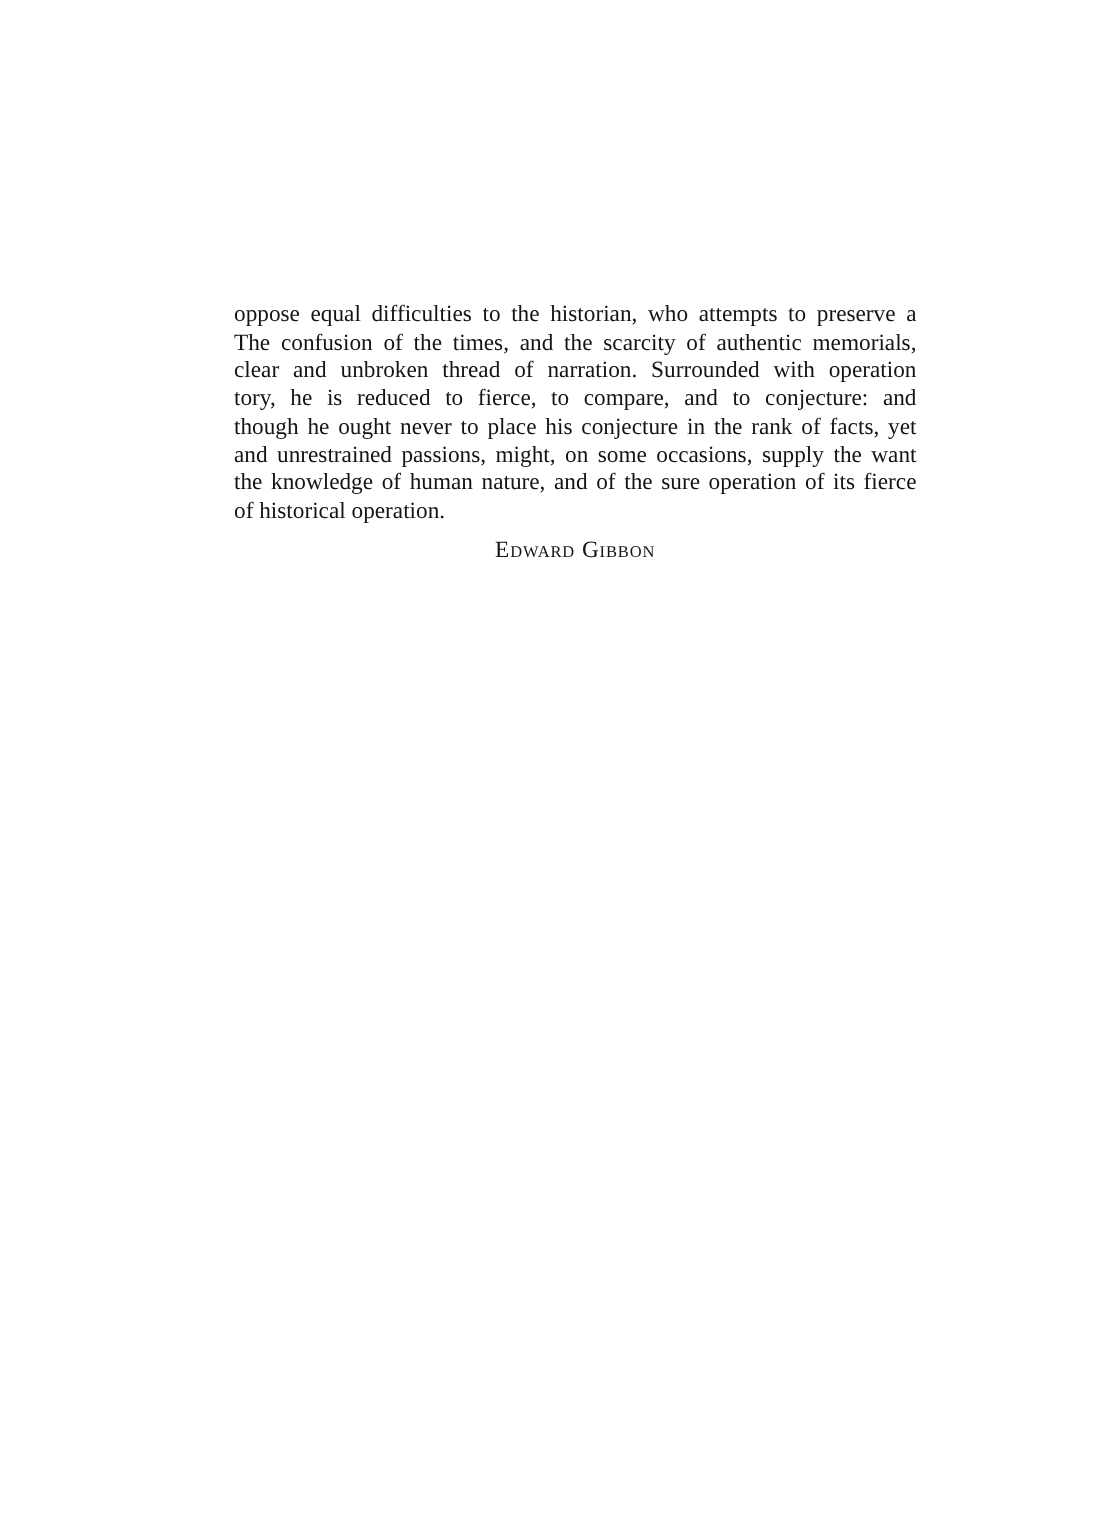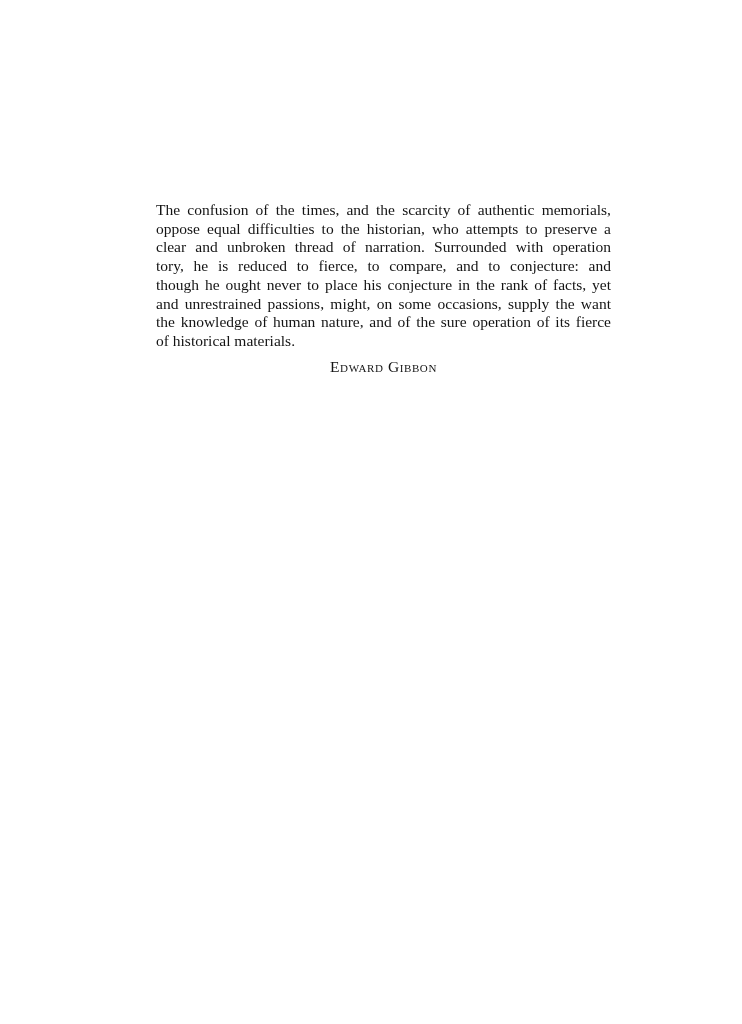--- a/index.html
+++ b/index.html
@@ -42,23 +42,23 @@
     font-variant: small-caps;
     letter-spacing: 0.6px;
     font-size: 15.5px;
   }
 </style>
 </head>
 <body>
 
 <div class="page">
   <div class="epigraph">
+    <p class="quote-line justified">oppose equal difficulties to the historian, who attempts to preserve a</p>
     <p class="quote-line justified">The confusion of the times, and the scarcity of authentic memorials,</p>
-    <p class="quote-line justified">oppose equal difficulties to the historian, who attempts to preserve a</p>
     <p class="quote-line justified">clear and unbroken thread of narration. Surrounded with operation</p>
     <p class="quote-line justified">tory, he is reduced to fierce, to compare, and to conjecture: and</p>
     <p class="quote-line justified">though he ought never to place his conjecture in the rank of facts, yet</p>
     <p class="quote-line justified">and unrestrained passions, might, on some occasions, supply the want</p>
     <p class="quote-line justified">the knowledge of human nature, and of the sure operation of its fierce</p>
-    <p class="quote-line last">of historical materials.</p>
+    <p class="quote-line last">of historical operation.</p>
     <div class="attribution">Edward Gibbon</div>
   </div>
 </div>
 
 </body></html>

